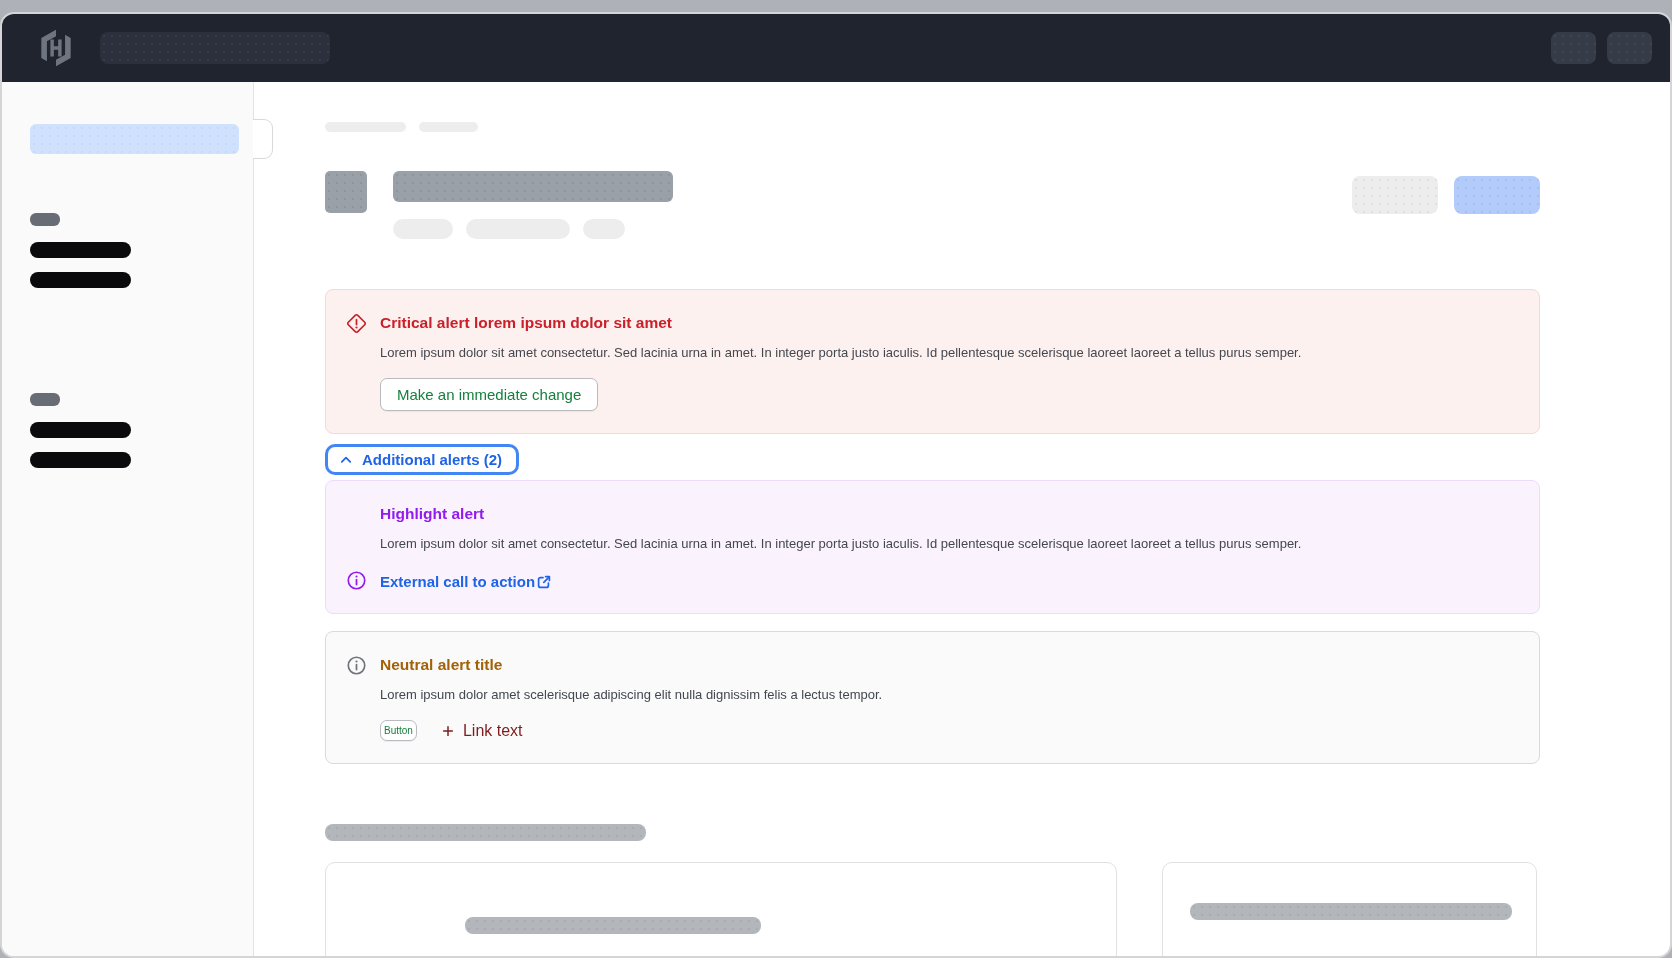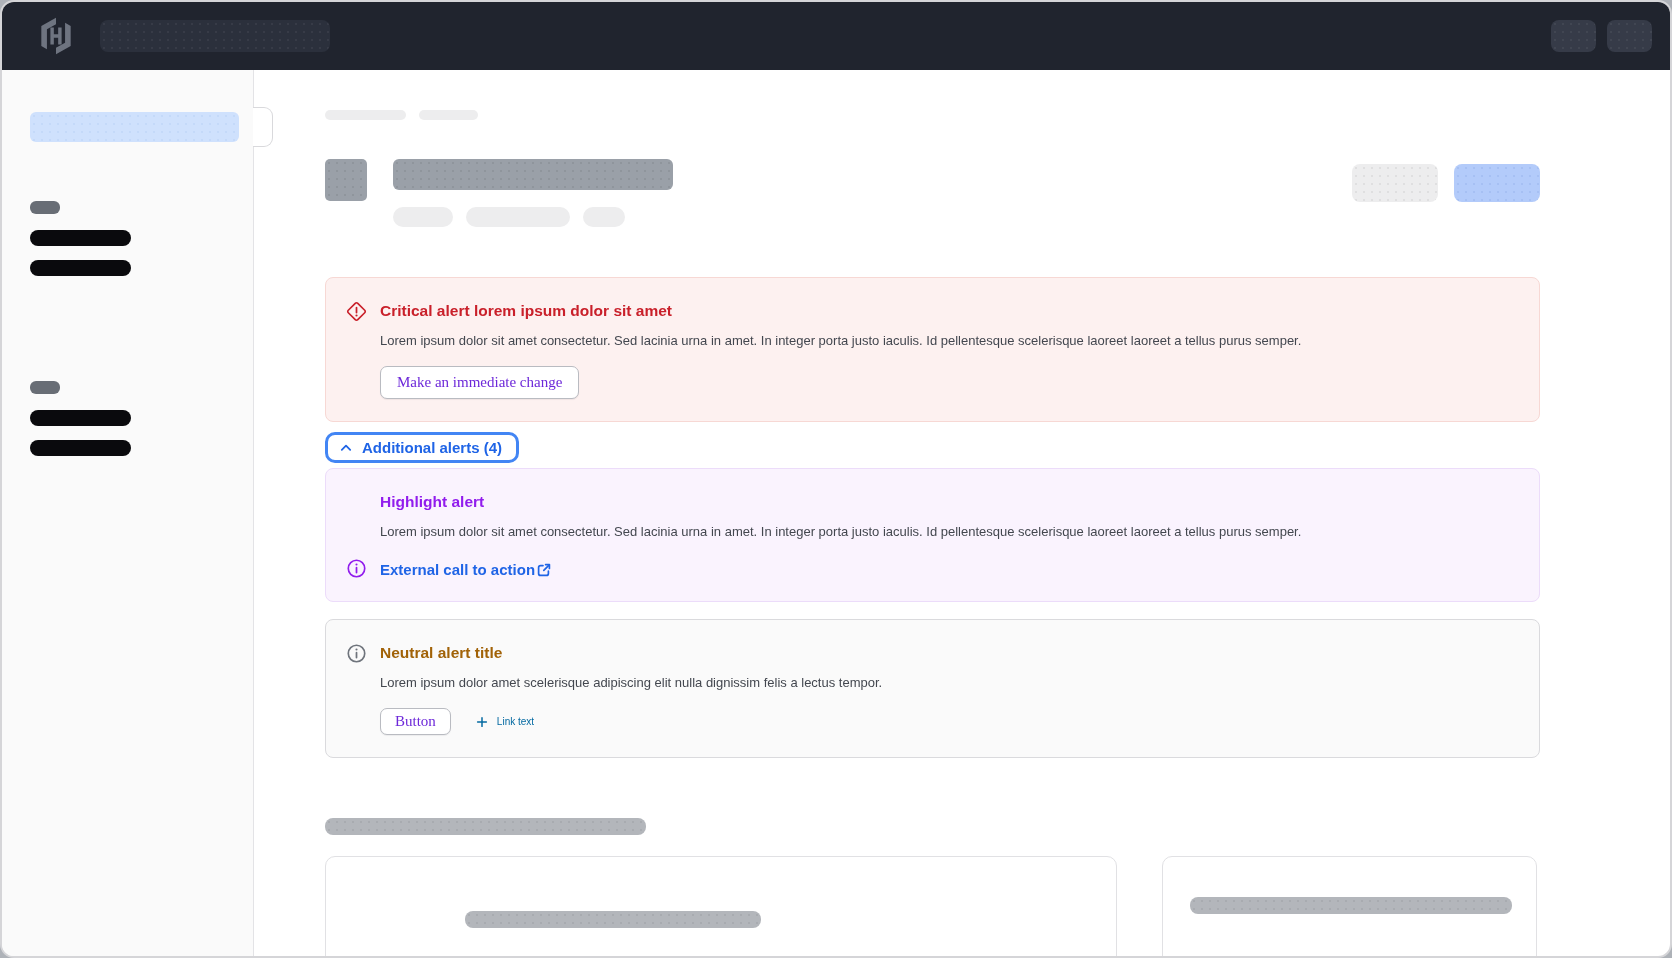--- a/index.html
+++ b/index.html
@@ -9,21 +9,21 @@
     background:#aeb2b8;
     position:relative;
     overflow:hidden;
   }
   .window {
     position:absolute; inset:0;
     background:#fff;
     border:2px solid #d5d5d8;
     border-radius:14px;
     overflow:hidden;
-    display:flex; flex-direction:column;
+    display:flex; flex-direction:column;margin-top:12px;
   }
   
   .navbar {
     height:68px; flex:0 0 68px;
     background:#20242e;
     display:flex; align-items:center;
     padding:0 18px 0 36px;
   }
   .logo { width:36px; height:38px; color:#6e7480; flex:0 0 auto; }
   .nav-search {
@@ -96,34 +96,34 @@
   .alert-highlight .alert-icon, .alert-highlight .alert-title { color:#911ced; }
   .alert-neutral .alert-icon { color:#6f747c; }
   .alert-neutral .alert-title { color:#a16207; }
   .alert-content { margin-left:13px; flex:1; }
   .alert-title { font-size:15.5px; font-weight:bold; line-height:21px; }
   .alert-body { font-size:13px; color:#43474f; line-height:23px; margin-top:8px; max-width:1075px; }
   .alert-actions { margin-top:14px; display:flex; align-items:center; gap:24px; }
   .btn {
     display:inline-flex; align-items:center; justify-content:center;
     background:#fff; border:1px solid #b9bbc1; border-radius:7px;
-    font-size:15px; color:#6d28d9; font-weight:500;
+    font-size:15px; color:#15803d; font-weight:500;
     padding:7px 16px; cursor:pointer;
     box-shadow:0 1px 1px rgba(20,20,30,.06);
-    font-family:Liberation Serif, serif;
-  }
-  .btn-small { padding:4px 14px; font-size:15px; }
+    font-family:Liberation Sans, sans-serif;
+  }
+  .btn-small { padding:4px 3px; font-size:10px; }
   .link-blue {
     display:inline-flex; align-items:center; gap:1px;
     color:#1f64e6; font-size:15px; font-weight:600; cursor:pointer;
     margin-top:18px;
   }
   .link-plain {
     display:inline-flex; align-items:center; gap:8px;
-    color:#0369a1; font-size:10px; font-weight:500; cursor:pointer;
+    color:#7f1d1d; font-size:16px; font-weight:500; cursor:pointer;
   }
   .icon-14 { width:14px; height:14px; } .icon-16 { width:16px; height:16px; }
   
   .alerts-toggle {
     margin-top:10px;
     display:inline-flex; align-items:center; gap:9px;
     background:#fff;
     border:3px solid #4285f4; border-radius:10px;
     padding:4px 14px 4px 11px;
     color:#1f64e6; font-size:15px; font-weight:600; cursor:pointer;
@@ -218,21 +218,21 @@
             <button class="btn">Make an immediate change</button>
           </div>
         </div>
       </section>
 
       
       <button class="alerts-toggle">
         <svg class="icon-14" viewBox="0 0 16 16" aria-hidden="true">
           <path d="M3.2 10.2 8 5.4l4.8 4.8" fill="none" stroke="currentColor" stroke-width="2" stroke-linecap="round" stroke-linejoin="round"></path>
         </svg>
-        <span>Additional alerts (4)</span>
+        <span>Additional alerts (2)</span>
       </button>
 
       
       <section class="alert alert-highlight">
         <svg class="alert-icon" viewBox="0 0 24 24" aria-hidden="true">
           <circle cx="12" cy="12" r="9.4" fill="none" stroke="currentColor" stroke-width="1.9"></circle>
           <line x1="12" y1="11" x2="12" y2="16.6" stroke="currentColor" stroke-width="2" stroke-linecap="round"></line>
           <circle cx="12" cy="7.4" r="1.2" fill="currentColor"></circle>
         </svg>
         <div class="alert-content">

